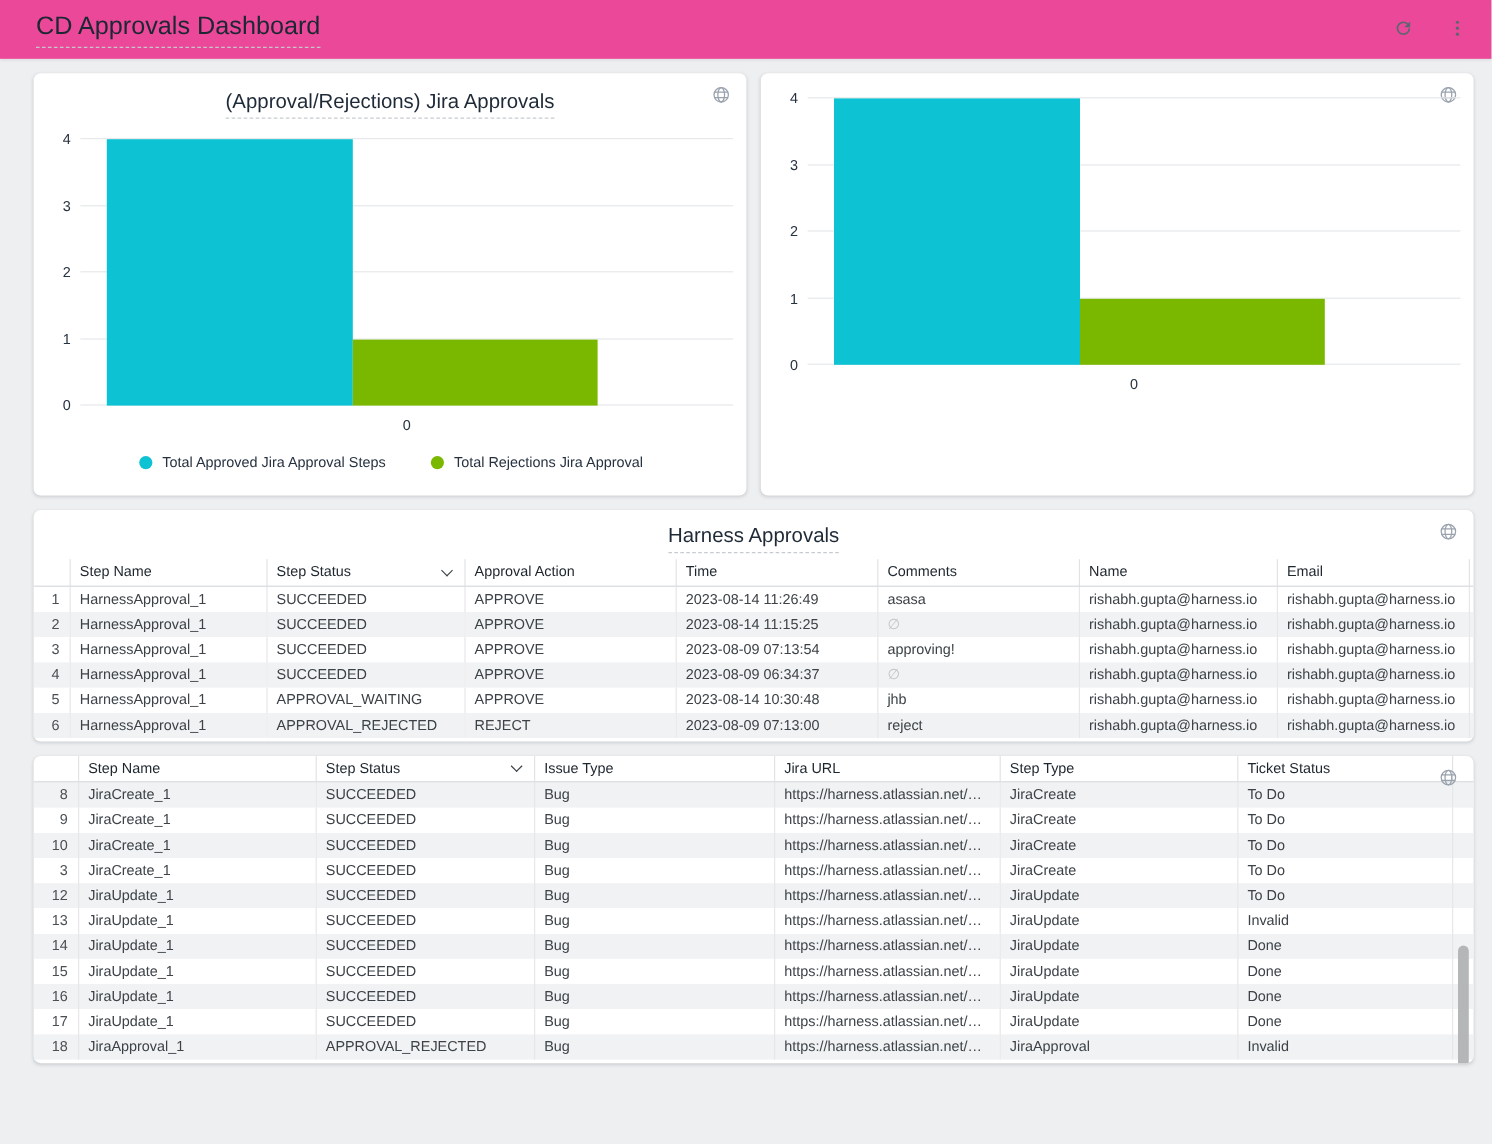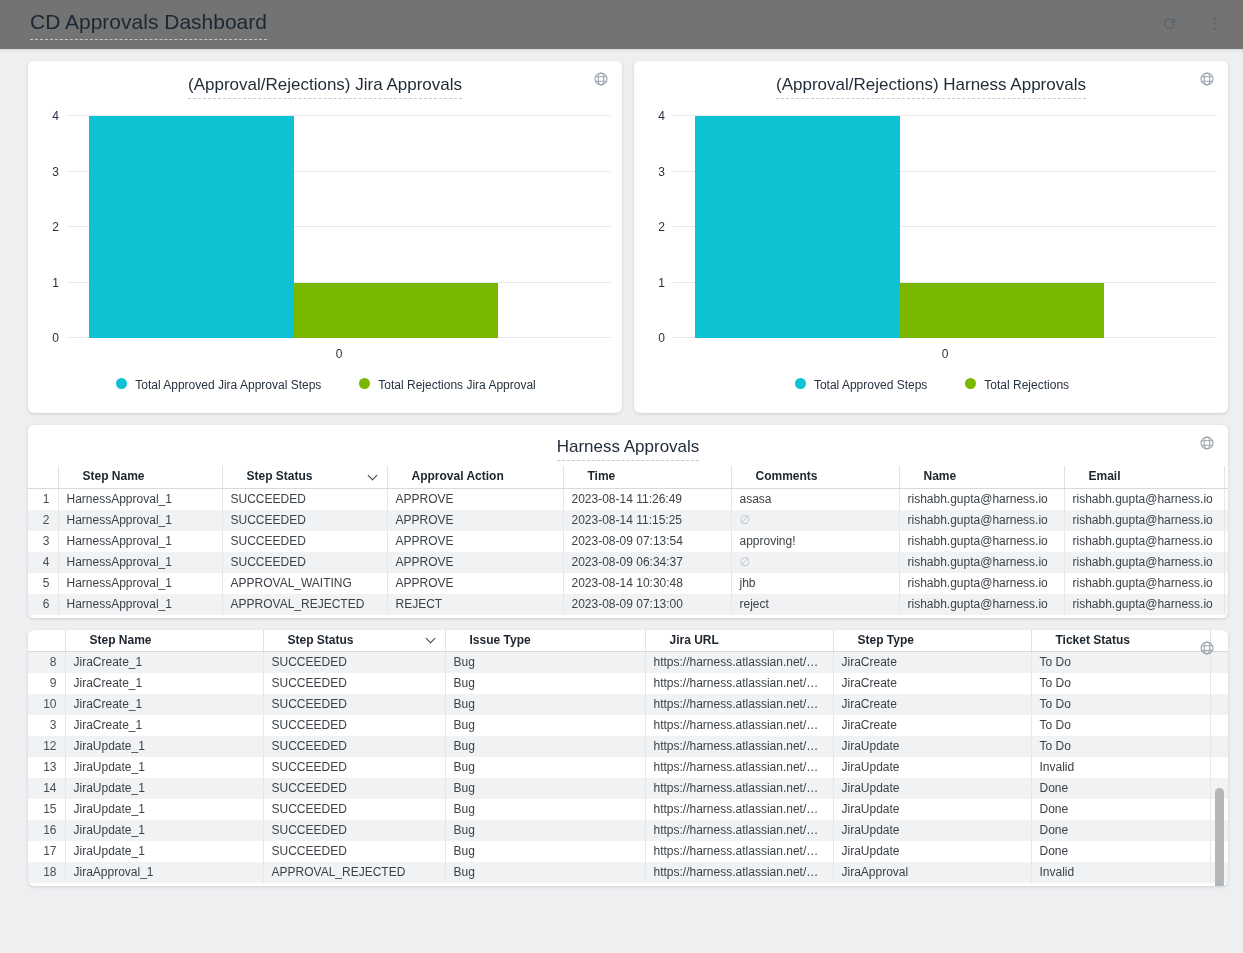--- a/index.html
+++ b/index.html
@@ -5,21 +5,21 @@
   * { box-sizing: border-box; }
   html, body { margin: 0; padding: 0; overflow: hidden; }
   body {
     width: 1243px; height: 953px;
     background: #edeff1;
     font-family: "Liberation Sans", "DejaVu Sans", sans-serif;
     color: #1f2a37;
   }
   
   .topbar {
-    height: 49px; background: #737373;
+    height: 49px; background: #ec4899;
     display: flex; align-items: center;
     padding: 0 18px 0 30px;
     box-shadow: 0 1px 3px rgba(40,45,50,.14);
     position: relative; z-index: 5;
   }
   .topbar .title {
     font-size: 21px; color: #1b2733; font-weight: 400;
     border-bottom: 1px dashed #c3c7cc; padding-bottom: 5px;
   }
   .topbar-actions { margin-left: auto; display: flex; align-items: center; gap: 24px; }
@@ -40,30 +40,30 @@
   
   .chart-wrap { padding: 21px 11px 0 13px; }
   .chart-flex { display: flex; }
   .yaxis { width: 26px; position: relative; height: 222px; flex: none; }
   .ytick { position: absolute; right: 8px; transform: translateY(-50%); font-size: 12px; color: #273240; }
   .plot { flex: 1; position: relative; height: 222px; }
   .gridline { position: absolute; left: 0; right: 0; height: 1px; background: #e7e8ea; }
   .bar { position: absolute; bottom: 0; }
   .xlabel { text-align: center; font-size: 12px; color: #273240; margin: 9px 0 0 26px; }
   .legend { display: flex; justify-content: center; gap: 38px; margin-top: 17px; }
-  .legend-item { display: flex; align-items: flex-start; gap: 8px; font-size: 12px; color: #273240; cursor: pointer; }
+  .legend-item { display: flex; align-items: center; gap: 8px; font-size: 12px; color: #273240; cursor: pointer; }
   .legend-dot { width: 11px; height: 11px; border-radius: 50%; flex: none; }
 
   
   .table-card { margin-bottom: 12px; padding-bottom: 3px; overflow: hidden; }
   .table-card .card-title { padding-top: 12px; padding-bottom: 9px; }
   table { width: 100%; border-collapse: collapse; table-layout: fixed; font-size: 12px; }
   th {
-    text-align: left; font-weight: bold; color: #1d252d;
-    height: 22px; padding: 0 24px; line-height: 21px;
+    text-align: left; font-weight: normal; color: #1d252d;
+    height: 22px; padding: 0 8px; line-height: 21px;
     border-right: 1px solid #e2e3e5; border-bottom: 1px solid #d8d9db;
     position: relative; white-space: nowrap; overflow: hidden;
     cursor: pointer;
   }
   td {
     color: #3c4247; height: 21px; padding: 0 8px; line-height: 21px;
     border-right: 1px solid #e6e7e9;
     white-space: nowrap; overflow: hidden; text-overflow: ellipsis;
   }
   th.spacer, td.spacer { border-right: none; }
@@ -149,23 +149,20 @@
             </div>
             <div class="legend-item">
               <span class="legend-dot" style="background: rgb(122, 184, 0);"></span>
               <span>Total Rejections Jira Approval</span>
             </div>
           </div>
       </div>
     </div>
 
     <div class="card chart-card">
-      <div class="card-title">
-        <span class="u-dash">(Approval/Rejections) Harness Approvals</span>
-      </div>
       <span class="globe">
         <svg width="16" height="16" viewBox="0 0 24 24" fill="none" stroke="#9aa3ae" stroke-width="1.6">
           <circle cx="12" cy="12" r="9"></circle>
             <ellipse cx="12" cy="12" rx="4.2" ry="9"></ellipse>
           <path d="M3.6 8.6h16.8M3.6 15.4h16.8"></path>
         </svg>
       </span>
       <div class="chart-wrap">
         <div class="chart-flex">
           <div class="yaxis">
@@ -179,30 +176,20 @@
               <div class="gridline" style="top: calc(0% - 1px);"></div>
               <div class="gridline" style="top: calc(25% - 1px);"></div>
               <div class="gridline" style="top: calc(50% - 1px);"></div>
               <div class="gridline" style="top: calc(75% - 1px);"></div>
               <div class="gridline" style="top: calc(100% - 1px);"></div>
               <div class="bar" style="left: 4.1%; width: 37.6%; height: 100%; background: rgb(13, 194, 210);"></div>
               <div class="bar" style="left: 41.7%; width: 37.6%; height: 25%; background: rgb(122, 184, 0);"></div>
             </div>
         </div>
         <div class="xlabel">0</div>
-        <div class="legend">
-            <div class="legend-item">
-              <span class="legend-dot" style="background: rgb(13, 194, 210);"></span>
-              <span>Total Approved Steps</span>
-            </div>
-            <div class="legend-item">
-              <span class="legend-dot" style="background: rgb(122, 184, 0);"></span>
-              <span>Total Rejections</span>
-            </div>
-          </div>
       </div>
     </div>
   </div>
 
   <div class="card table-card">
     <div class="card-title">
       <span class="u-dash">Harness Approvals</span>
     </div>
     <span class="globe">
       <svg width="16" height="16" viewBox="0 0 24 24" fill="none" stroke="#9aa3ae" stroke-width="1.6">

